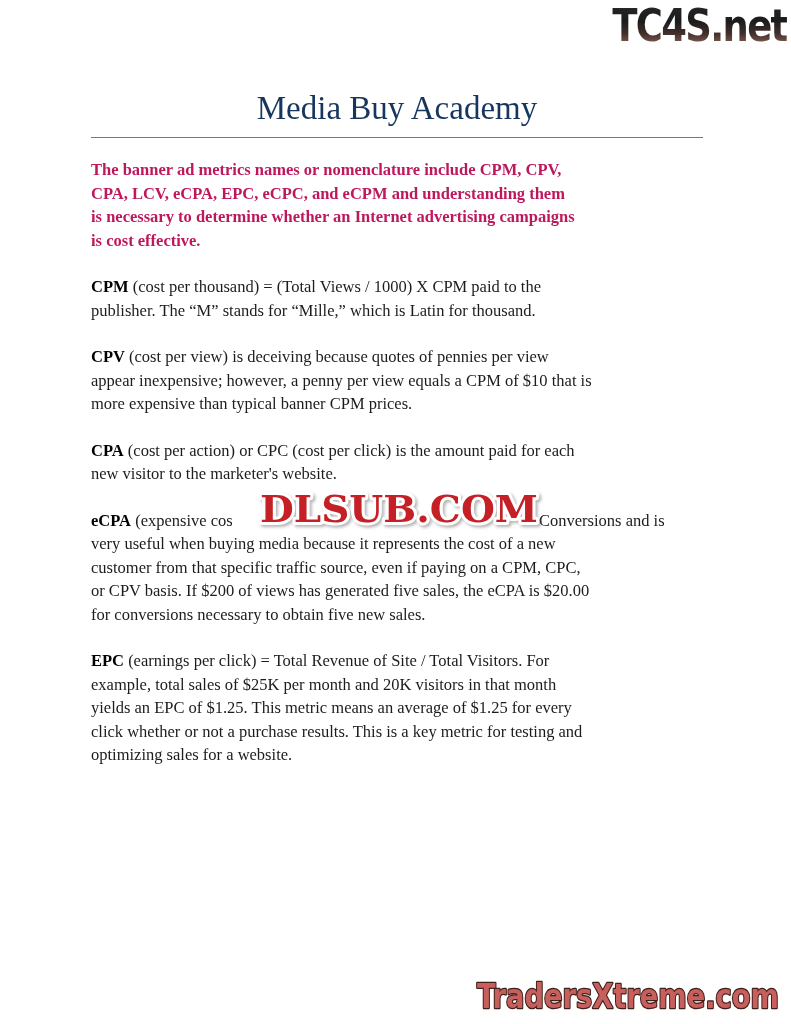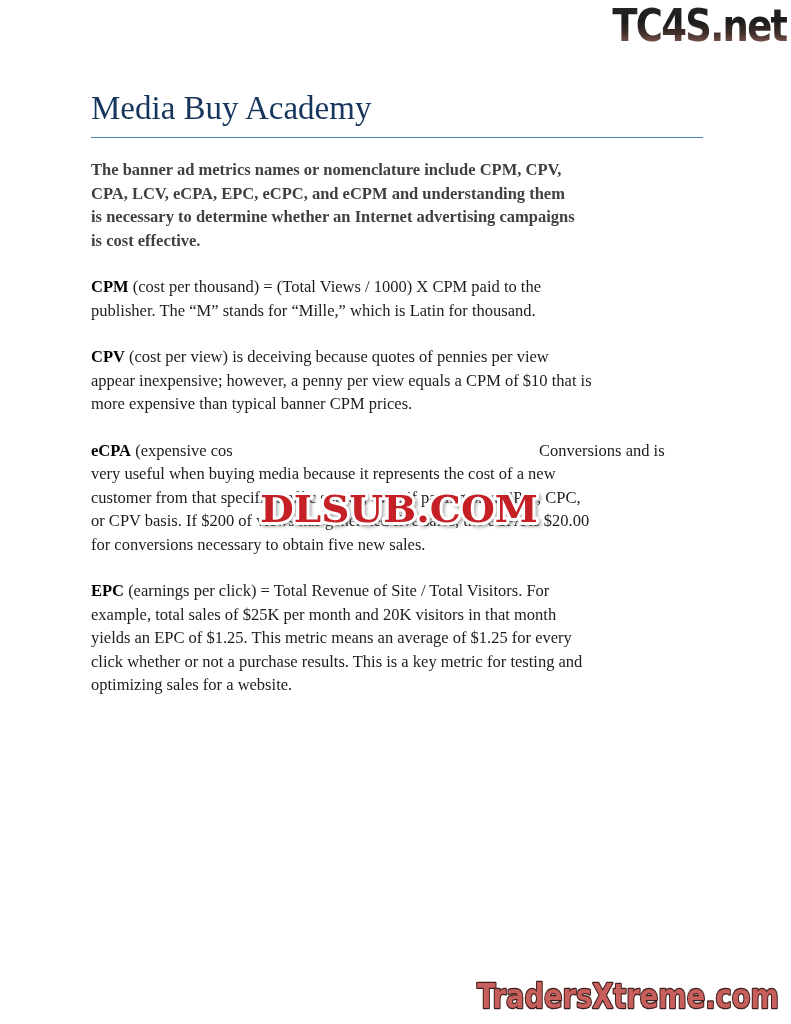--- a/index.html
+++ b/index.html
@@ -20,38 +20,39 @@
     transform: scaleX(0.84); transform-origin: 100% 50%;
     background: linear-gradient(180deg, #4d4d4d 0%, #232323 18%, #1c1c1c 42%, #42302b 66%, #7c564c 84%, #9e7064 100%);
     -webkit-background-clip: text; background-clip: text;
     color: transparent;
     text-shadow: none;
   }
 
   
   .title-wrap {
     position: absolute; top: 88px; left: 91px; width: 612px;
+    text-align: center;
     border-bottom: 1px solid #4F81BD;
     padding-bottom: 9px;
   }
   .page-title {
     margin: 0; font-weight: normal;
     font-size: 33px; line-height: 40px;
     color: #17365D;
     font-family: "Liberation Serif", serif;
   }
 
   
   .content {
     position: absolute; top: 158px; left: 91px; width: 620px;
     font-size: 16.5px; line-height: 23.5px;
     color: #1c1c1c;
   }
   .para { margin: 0 0 23px 0; }
-  .intro-para { font-weight: bold; color: #404040; white-space: pre-line; }
+  .intro-para { font-weight: bold; color: #be185d; white-space: pre-line; }
   .rest { white-space: pre-line; text-align: right; }
   .para strong { color: #000; }
 
   
   .ecpa-line1 { position: relative; height: 23.5px; white-space: nowrap; }
   .ecpa-line1 .after-frag { position: absolute; left: 448px; top: 0; }
   .ecpa-rest { display: block; white-space: pre-line; }
 
   
   .watermark-dlsub {
@@ -103,20 +104,22 @@
 is necessary to determine whether an Internet advertising campaigns
 is cost effective.</p>
 
     <p class="para"><strong>CPM</strong><span class="rest"> (cost per thousand) = (Total Views / 1000) X CPM paid to the
 publisher. The “M” stands for “Mille,” which is Latin for thousand.</span></p>
 
     <p class="para"><strong>CPV</strong><span class="rest"> (cost per view) is deceiving because quotes of pennies per view
 appear inexpensive; however, a penny per view equals a CPM of $10 that is
 more expensive than typical banner CPM prices.</span></p>
 
+    <p class="para"><strong>CPA</strong><span class="rest"> (cost per action) or CPC (cost per click) is the amount paid for each
+new visitor to the marketer's website.</span></p>
 
     <div class="para">
       <div class="ecpa-line1"><strong>eCPA</strong><span> (expensive cos</span><span class="after-frag">Conversions and is</span></div>
       <span class="ecpa-rest">very useful when buying media because it represents the cost of a new
 customer from that specific traffic source, even if paying on a CPM, CPC,
 or CPV basis. If $200 of views has generated five sales, the eCPA is $20.00
 for conversions necessary to obtain five new sales.</span>
     </div>
 
     <p class="para"><strong>EPC</strong><span class="rest"> (earnings per click) = Total Revenue of Site / Total Visitors. For

